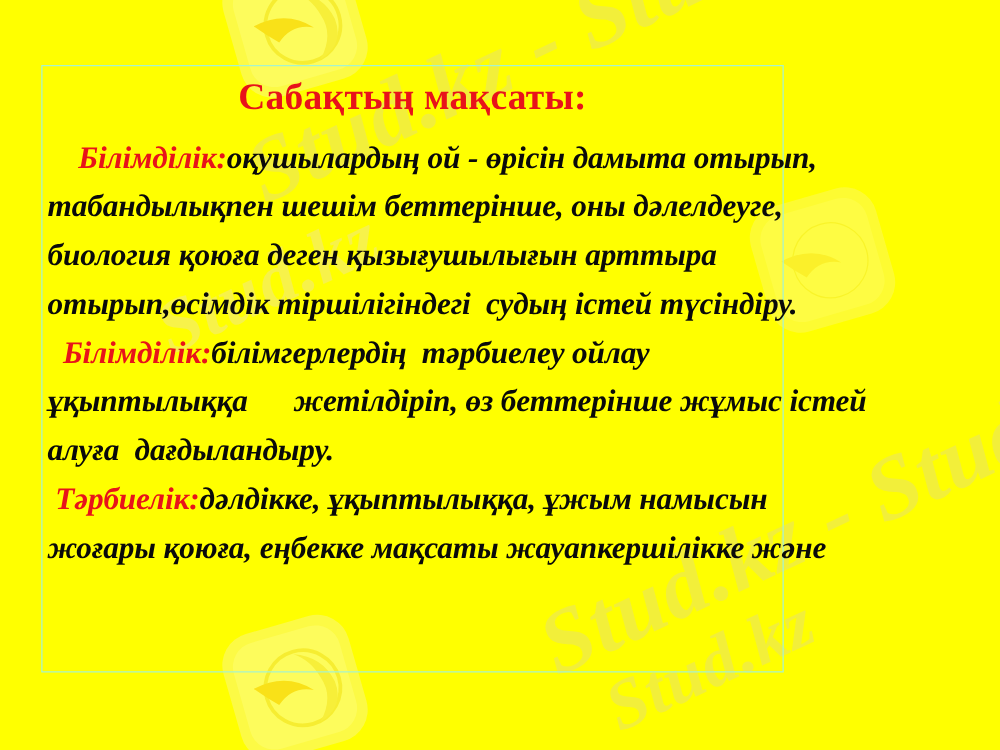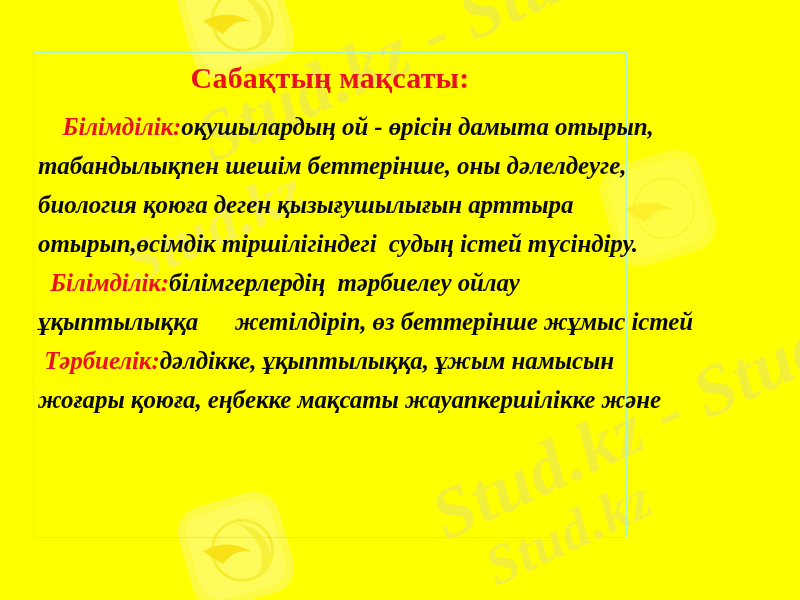--- a/index.html
+++ b/index.html
@@ -149,20 +149,21 @@
       <div class="line"><span class="hdr"></span><span>табандылықпен шешім беттерінше, оны дәлелдеуге,</span></div>
 
       <div class="line"><span class="hdr"></span><span>биология қоюға деген қызығушылығын арттыра</span></div>
 
       <div class="line"><span class="hdr"></span><span>отырып,өсімдік тіршілігіндегі  судың істей түсіндіру.</span></div>
 
       <div class="line"><span class="hdr">  Білімділік:</span><span>білімгерлердің  тәрбиелеу ойлау</span></div>
 
       <div class="line"><span class="hdr"></span><span>ұқыптылыққа      жетілдіріп, өз беттерінше жұмыс істей</span></div>
 
+      <div class="line"><span class="hdr"></span><span>алуға  дағдыландыру.</span></div>
 
       <div class="line"><span class="hdr"> Тәрбиелік:</span><span>дәлдікке, ұқыптылыққа, ұжым намысын</span></div>
 
       <div class="line"><span class="hdr"></span><span>жоғары қоюға, еңбекке мақсаты жауапкершілікке және</span></div>
 
 
     </div>
   </div>
 </div>
 

